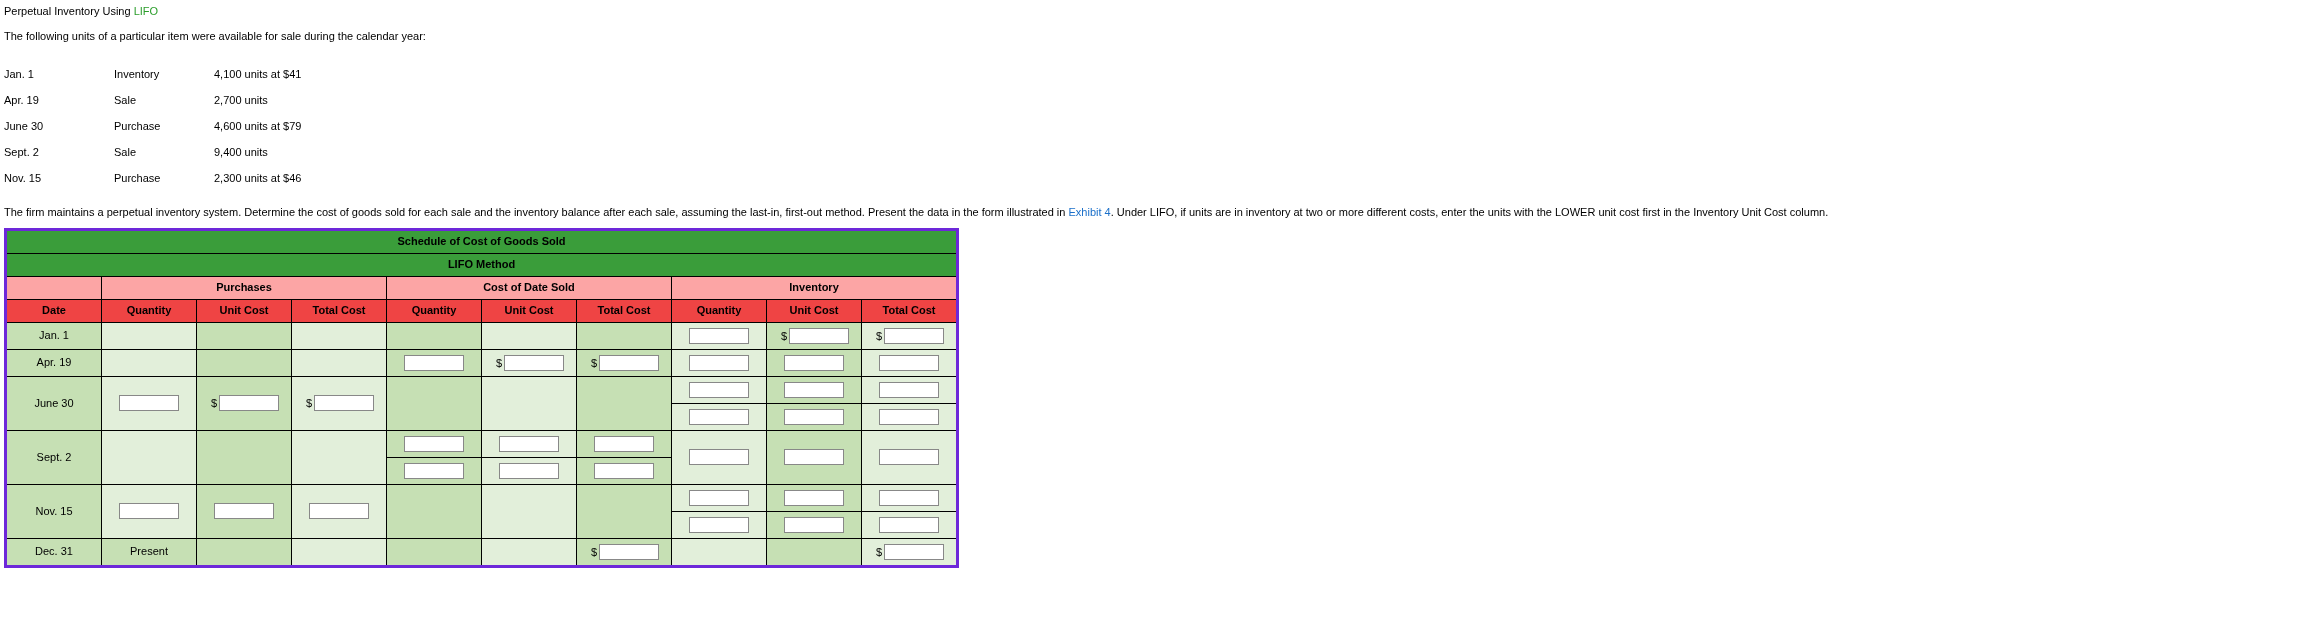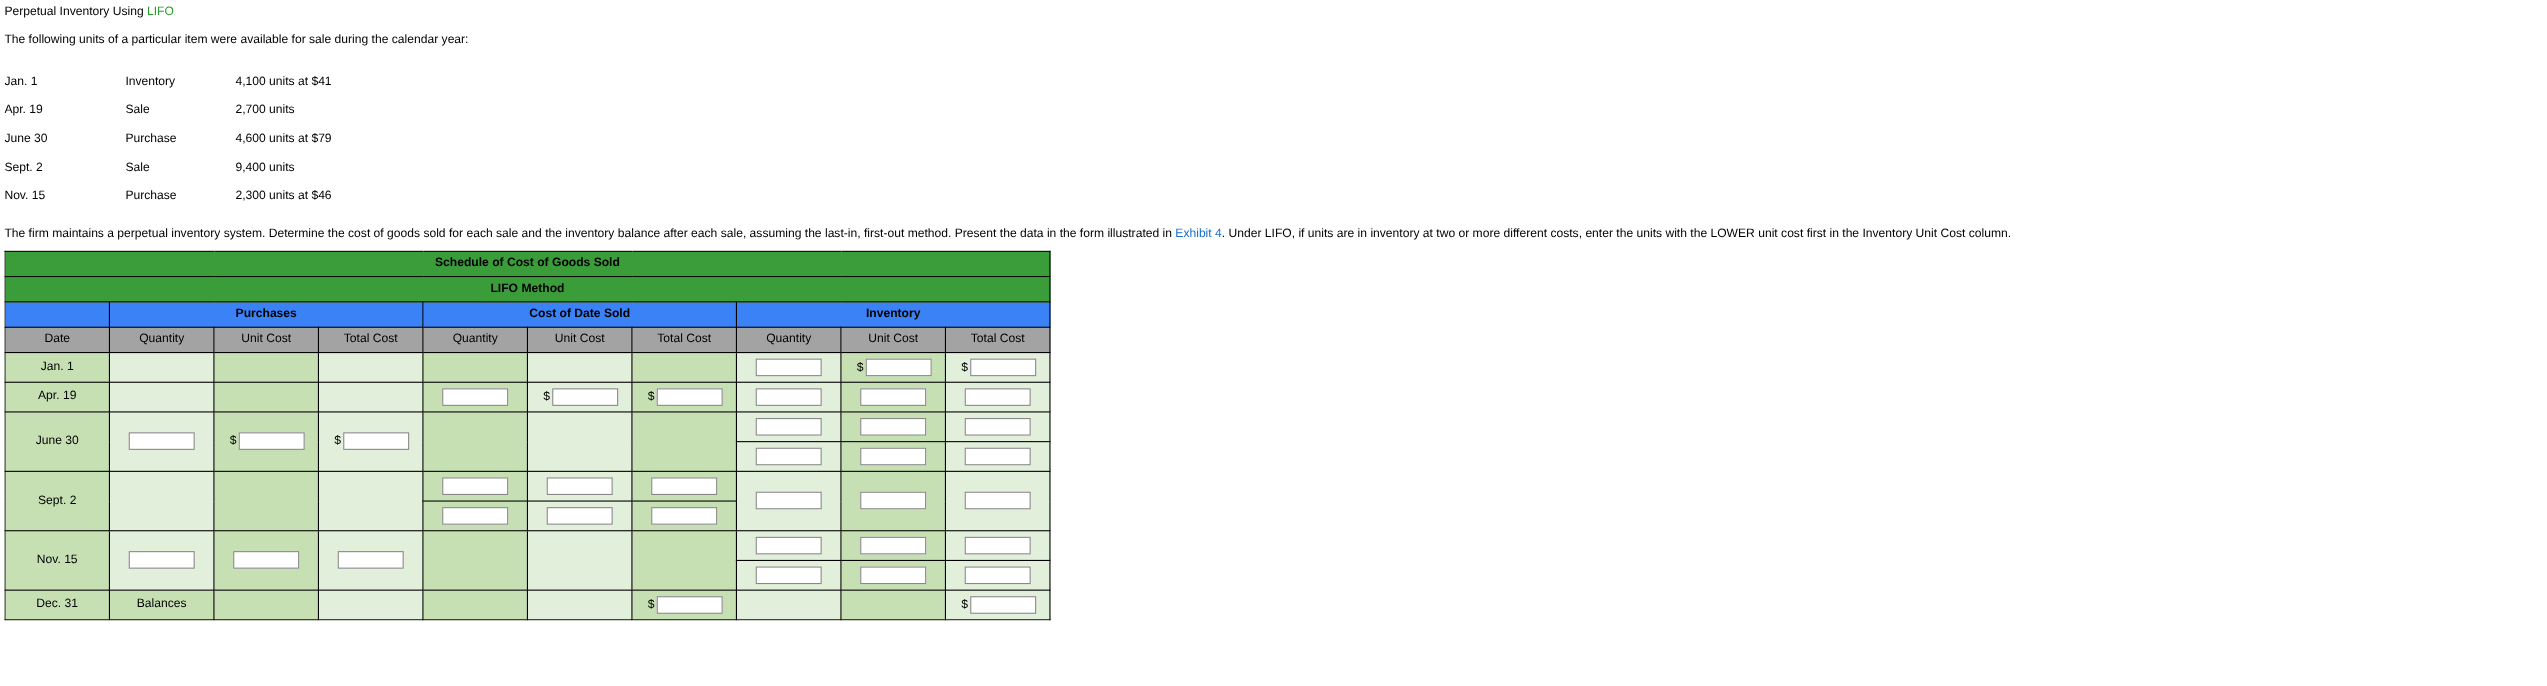--- a/index.html
+++ b/index.html
@@ -7,25 +7,25 @@
 .lifo{color:#2a9d2a}
 .intro{margin-bottom:20px}
 table.given{border-collapse:collapse;margin-bottom:10px}
 table.given td{padding:2px 10px 2px 0;vertical-align:top;font-size:11px}
 table.given td:first-child{width:100px}
 table.given td:nth-child(2){width:90px}
 table.given td:nth-child(3){width:150px}
 .instr{margin-bottom:8px}
 .instr a{color:#1a6fc9;text-decoration:none}
 
-table.sched{border-collapse:collapse;border:1px solid #6d28d9}
+table.sched{border-collapse:collapse;border:3px solid #6d28d9}
 table.sched th,table.sched td{border:1px solid #000;font-size:11px;text-align:center;padding:2px}
 tr.hdr-top th{background:#3a9d3a;color:#000;font-weight:bold;height:18px}
-tr.hdr-group th{background:#3b82f6;font-weight:bold;height:18px}
-tr.hdr-cols th{background:#a3a3a3;font-weight:normal;height:18px}
+tr.hdr-group th{background:#fca5a5;font-weight:bold;height:18px}
+tr.hdr-cols th{background:#ef4444;font-weight:bold;height:18px}
 td.datecell{background:#c6e0b4;text-align:left;padding-left:6px;width:60px}
 td.light{background:#e2efda}
 td.dark{background:#c6e0b4}
 td input{width:60px;font-size:11px;border:1px solid #888;height:16px;box-sizing:border-box}
 td .dollar{display:inline-block;width:8px;text-align:right;margin-right:2px}
 td{height:22px;min-width:90px}
 td.balcell{background:#c6e0b4;text-align:left;padding-left:4px}
 </style>
 </head>
 <body>
@@ -172,21 +172,21 @@
     <td class="light"><input style=""></td>
   </tr>
   <tr>
     <td class="light"><input style=""></td>
     <td class="dark"><input style=""></td>
     <td class="light"><input style=""></td>
   </tr>
 
   <tr>
     <td class="datecell">Dec. 31</td>
-    <td class="balcell">Balances</td>
+    <td class="balcell">Present</td>
     <td class="dark"></td>
         <td class="light"></td>
     <td class="dark"></td>
         <td class="light"></td>
     <td class="dark"><span class="dollar">$</span><input style=""></td>
     <td class="light"></td>
         <td class="dark"></td>
     <td class="light"><span class="dollar">$</span><input style=""></td>
   </tr>
 </tbody>

